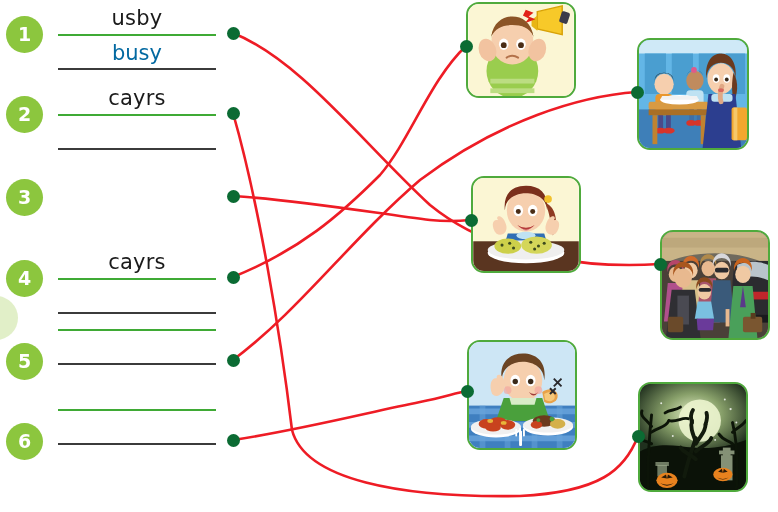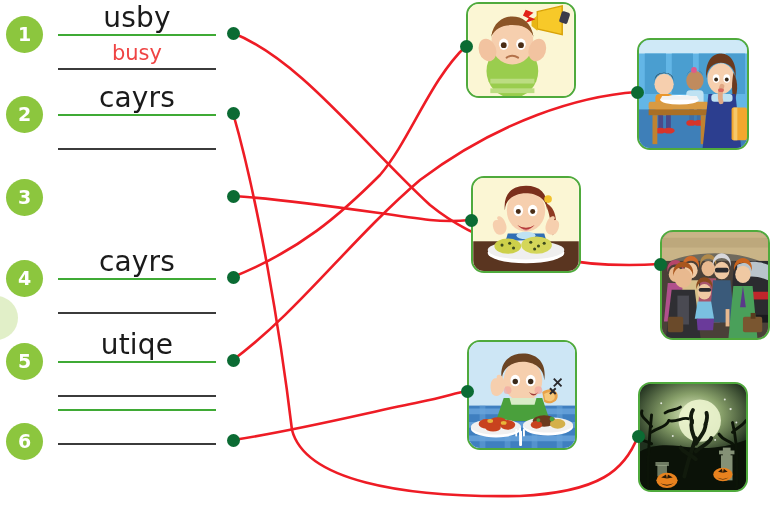--- a/index.html
+++ b/index.html
@@ -57,37 +57,37 @@
   .lines {
     position: absolute;
     left: 58px;
     top: 0;
     width: 158px;
   }
   .scrambled {
     height: 32px;
     line-height: 32px;
     text-align: center;
-    font-size: 28px;
+    font-size: 21px;
     color: #1a1a1a;
     font-family: "DejaVu Sans", sans-serif;
     white-space: nowrap;
     letter-spacing: .2px;
   }
   .rule-green {
     height: 0;
     border-top: 2.5px solid #3faa35;
     width: 158px;
   }
   .answer {
     height: 32px;
     line-height: 34px;
     text-align: center;
     font-size: 21px;
-    color: #ef4444;
+    color: #0369a1;
     font-family: "DejaVu Sans", sans-serif;
     white-space: nowrap;
   }
   .rule-dark {
     height: 0;
     border-top: 2.5px solid #3b3b3b;
     width: 158px;
   }
 
   
@@ -170,21 +170,20 @@
         <div class="lines">
           <div class="scrambled">cayrs</div>
           <div class="rule-green"></div>
           <div class="answer"></div>
           <div class="rule-dark"></div>
         </div>
       </div>
       <div class="word-row" style="top: 329px;">
         <div class="badge">5</div>
         <div class="lines">
-          <div class="scrambled">utiqe</div>
           <div class="rule-green"></div>
           <div class="answer"></div>
           <div class="rule-dark"></div>
         </div>
       </div>
       <div class="word-row" style="top: 409px;">
         <div class="badge">6</div>
         <div class="lines">
           <div class="rule-green"></div>
           <div class="answer"></div>

